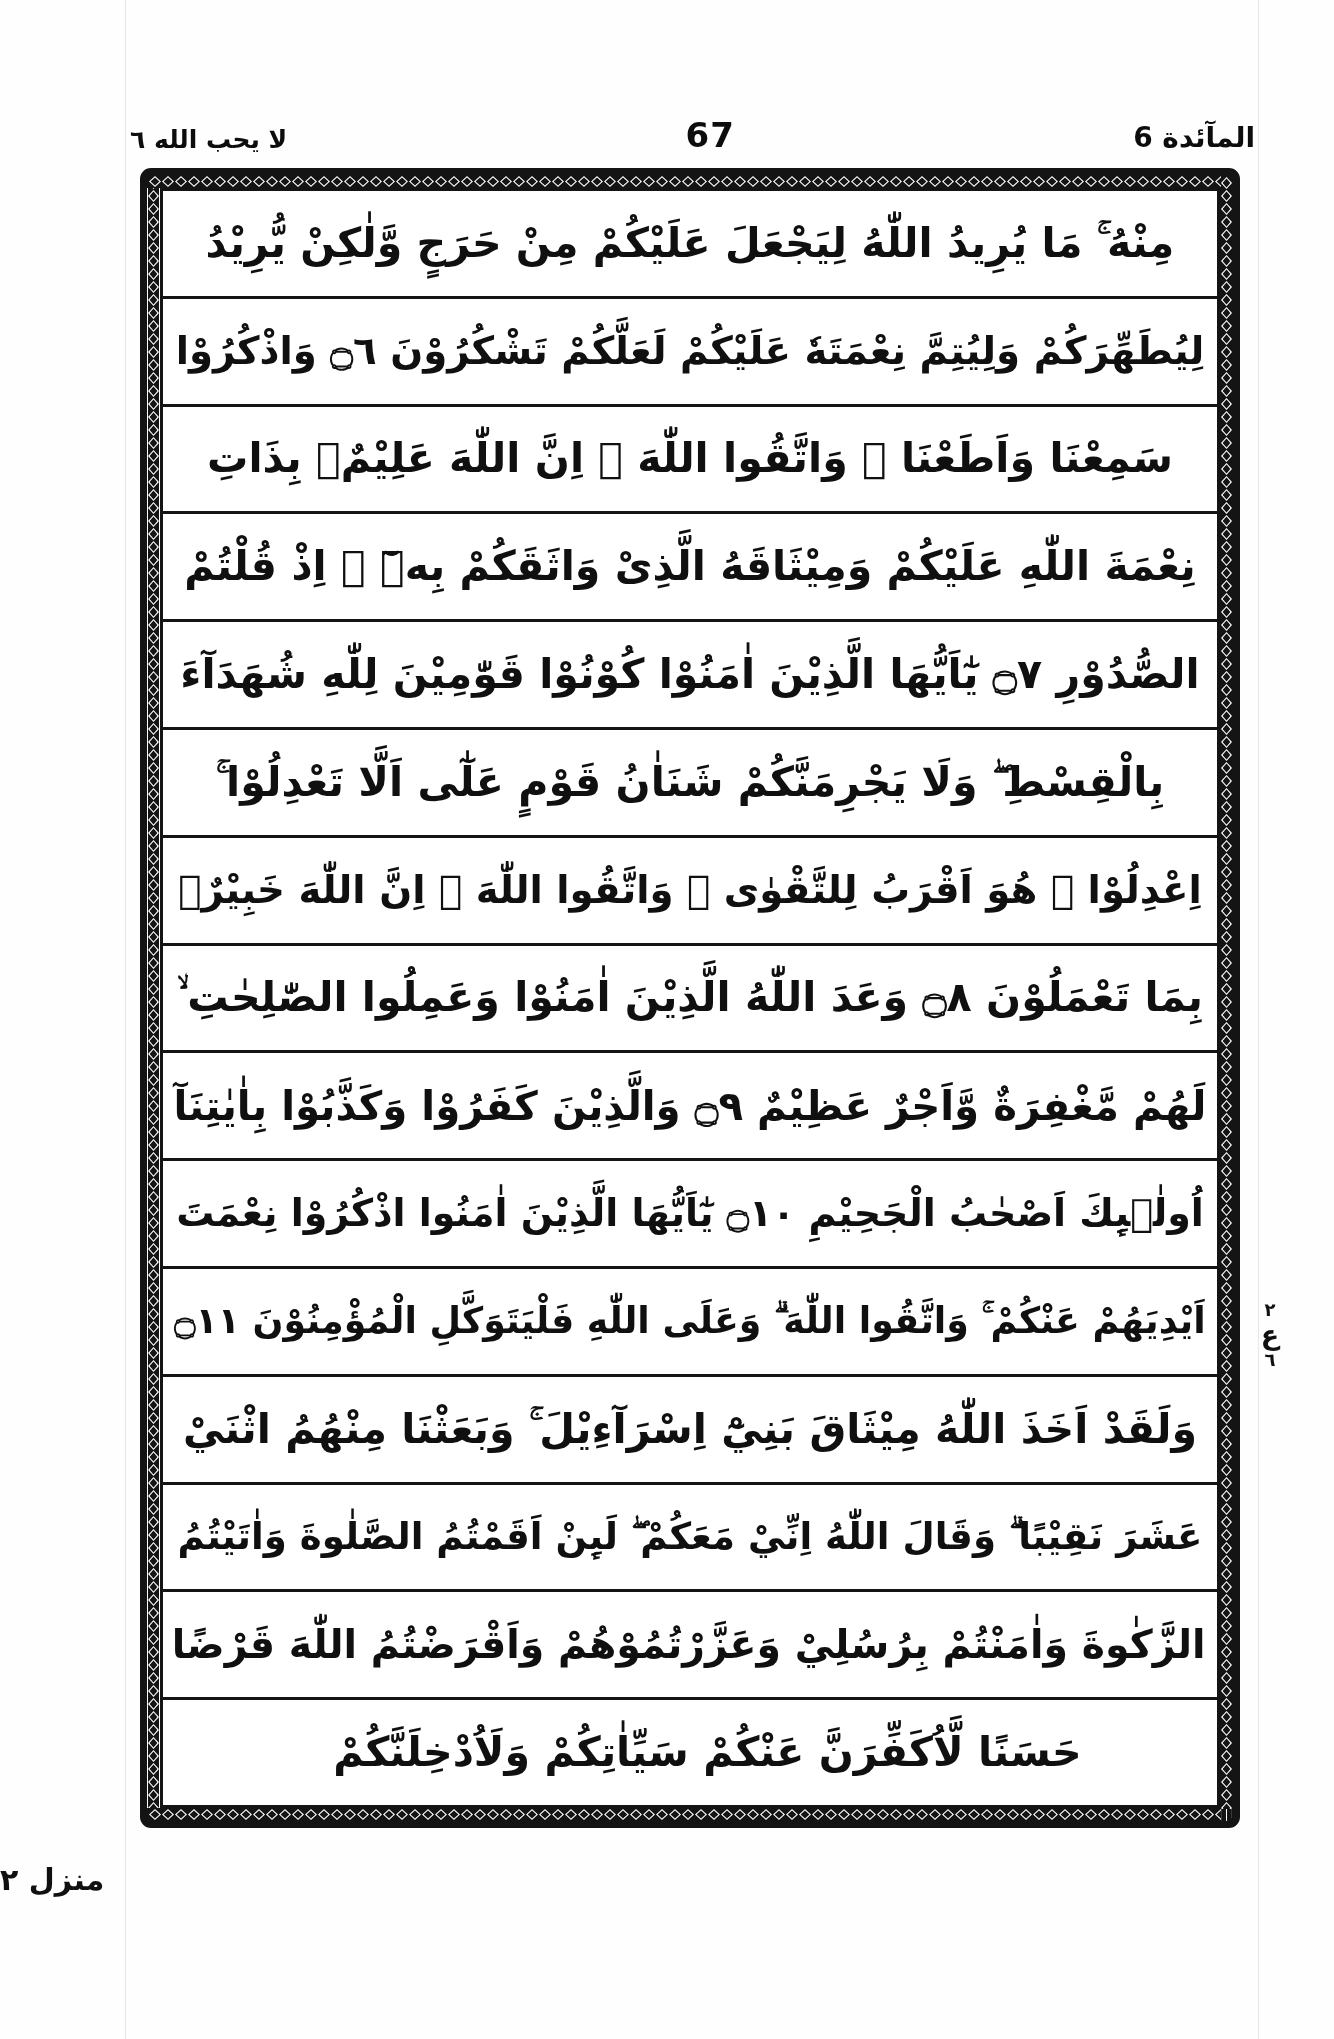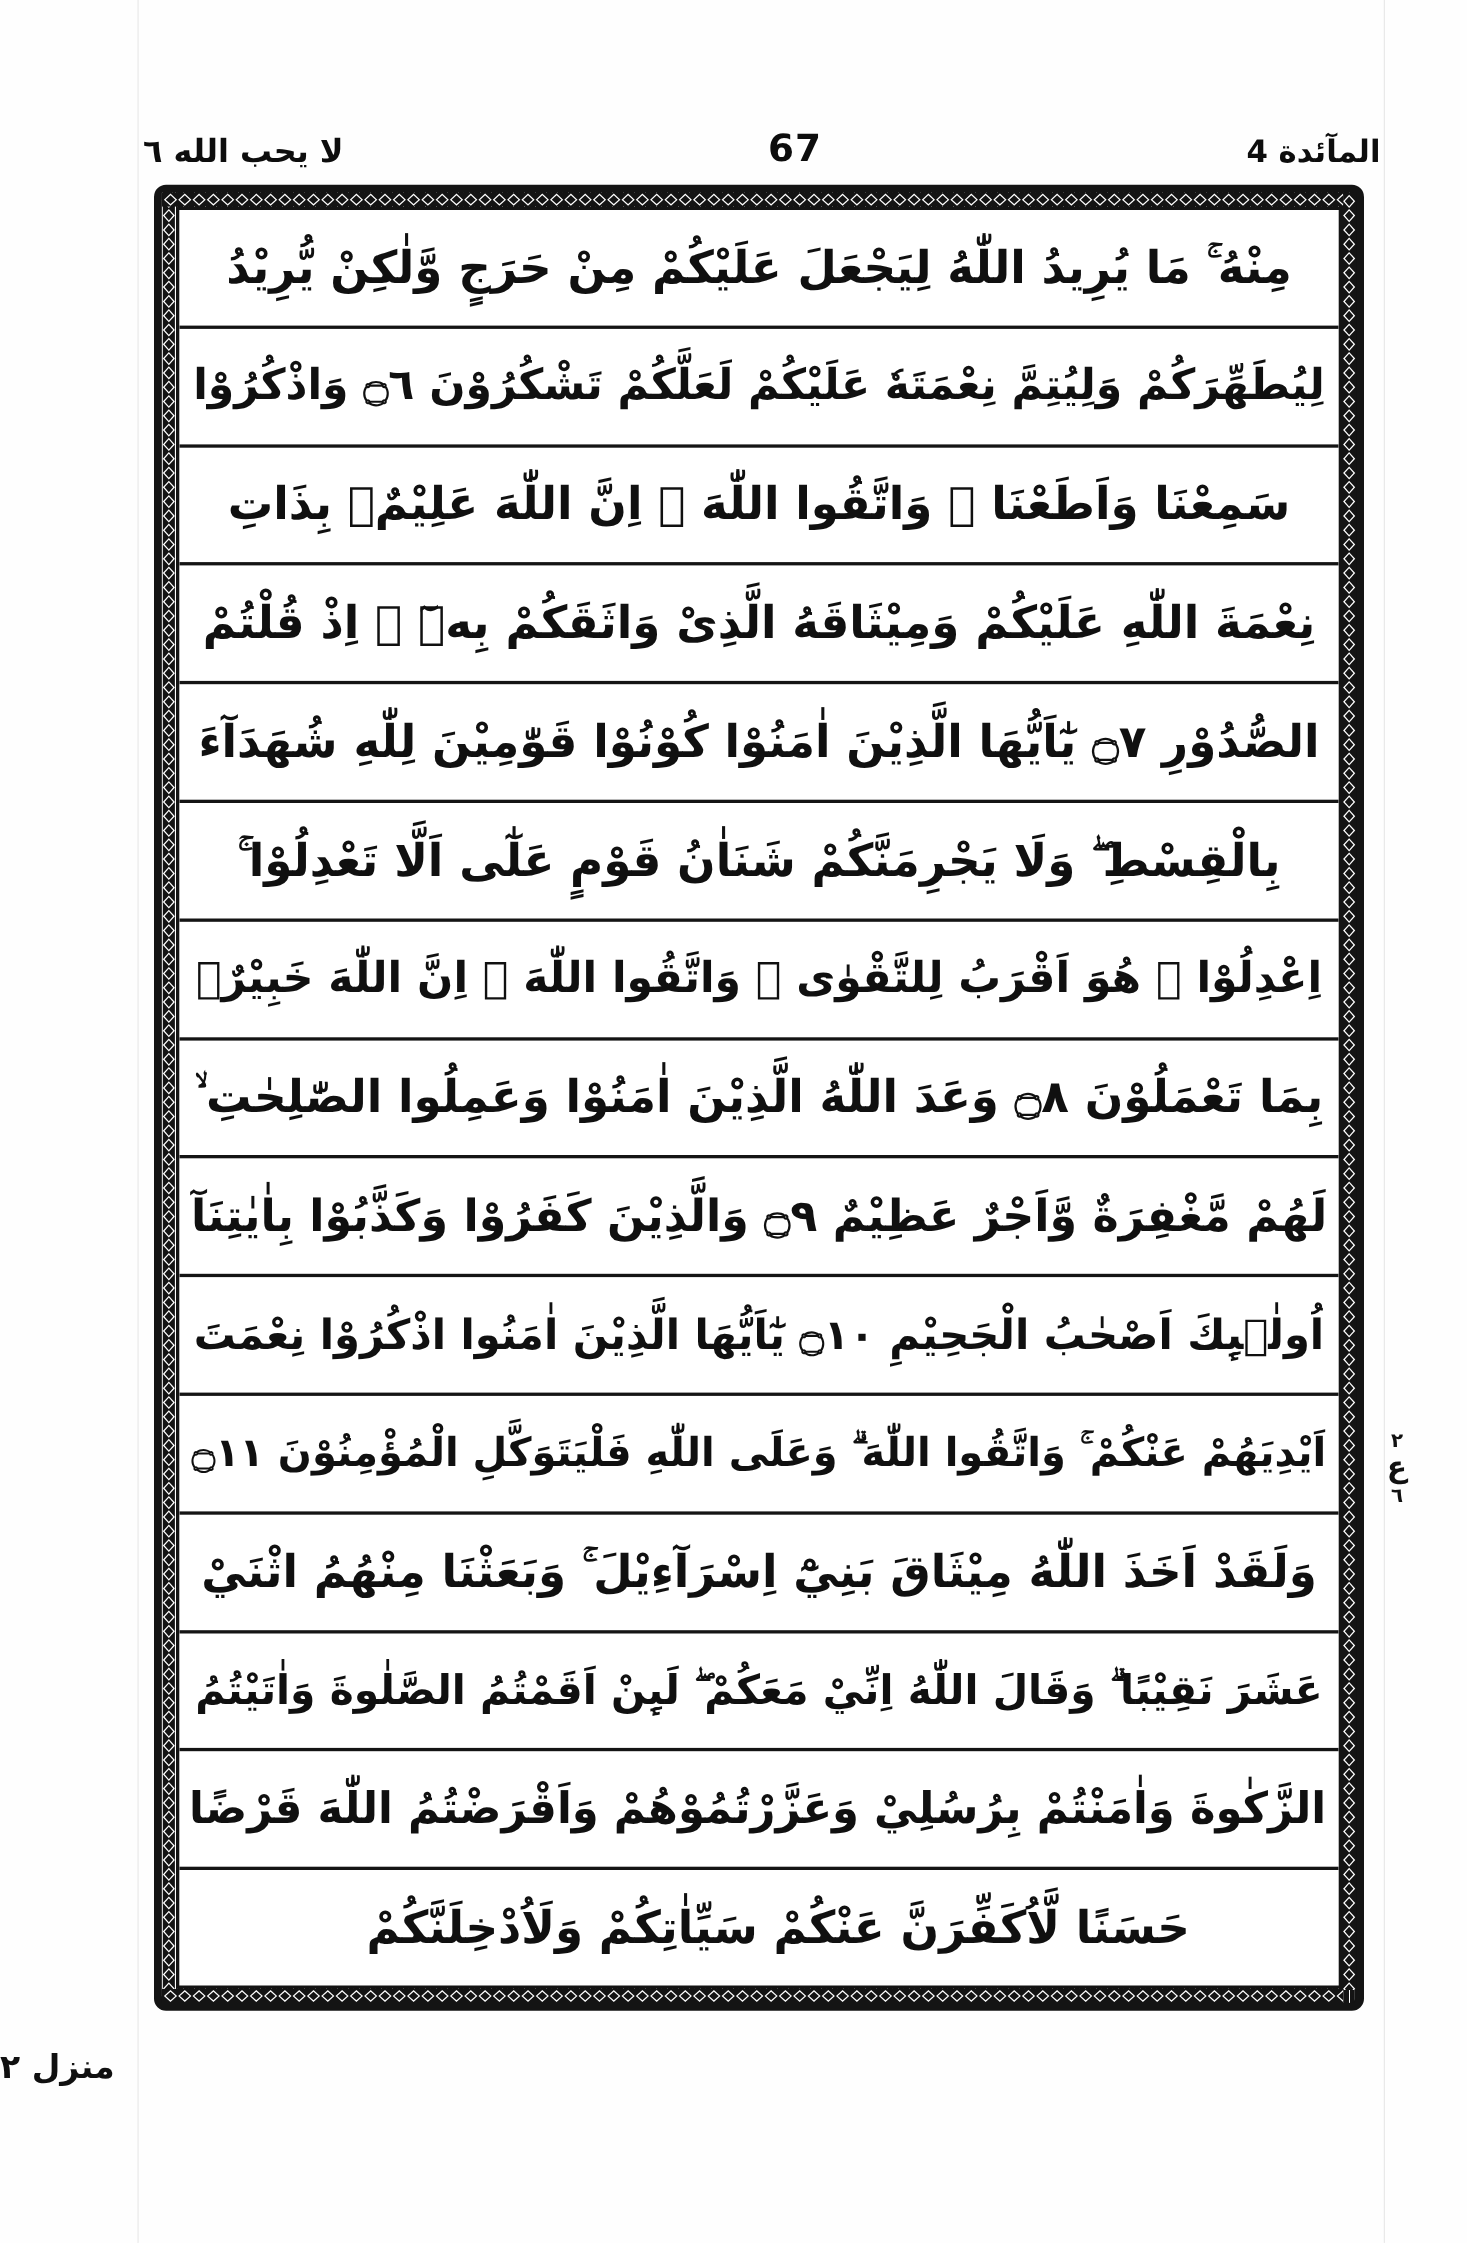--- a/index.html
+++ b/index.html
@@ -49,21 +49,21 @@
     direction: rtl;
   }
   .hdr-text {
     font-family: "DejaVu Sans", "Liberation Sans", sans-serif;
     font-size: 27px;
     font-weight: 700;
     line-height: 1;
     color: #0d0d0d;
     white-space: nowrap;
   }
-  #hdr-juz   { font-size: 29px; padding-right: 8px; }
+  #hdr-juz   { font-size: 25px; padding-right: 8px; }
   #hdr-surah { font-size: 28px; padding-left: 8px; }
   #hdr-page  {
     font-size: 34px;
     font-weight: 700;
     letter-spacing: 1px;
   }
 
   
   #text-frame {
     position: absolute;
@@ -192,21 +192,21 @@
 </style>
 </head>
 <body>
 
 <div id="page-sheet">
 
   <div class="scan-edge left"></div>
   <div class="scan-edge right"></div>
 
   <div id="page-header">
-    <span id="hdr-surah" class="hdr-text">المآئدة 4</span>
+    <span id="hdr-surah" class="hdr-text">المآئدة 6</span>
     <span id="hdr-page" class="hdr-text">67</span>
     <span id="hdr-juz" class="hdr-text">لا يحب الله ٦</span>
   </div>
 
   <div id="text-frame">
 
     <div id="bead-band"></div>
 
     <svg class="bead-strip vertical bead-left" viewBox="0 0 13 1634" preserveAspectRatio="none" width="13" height="1634">
       <rect x="0" y="0" width="13" height="1634" fill="#141414"></rect>

